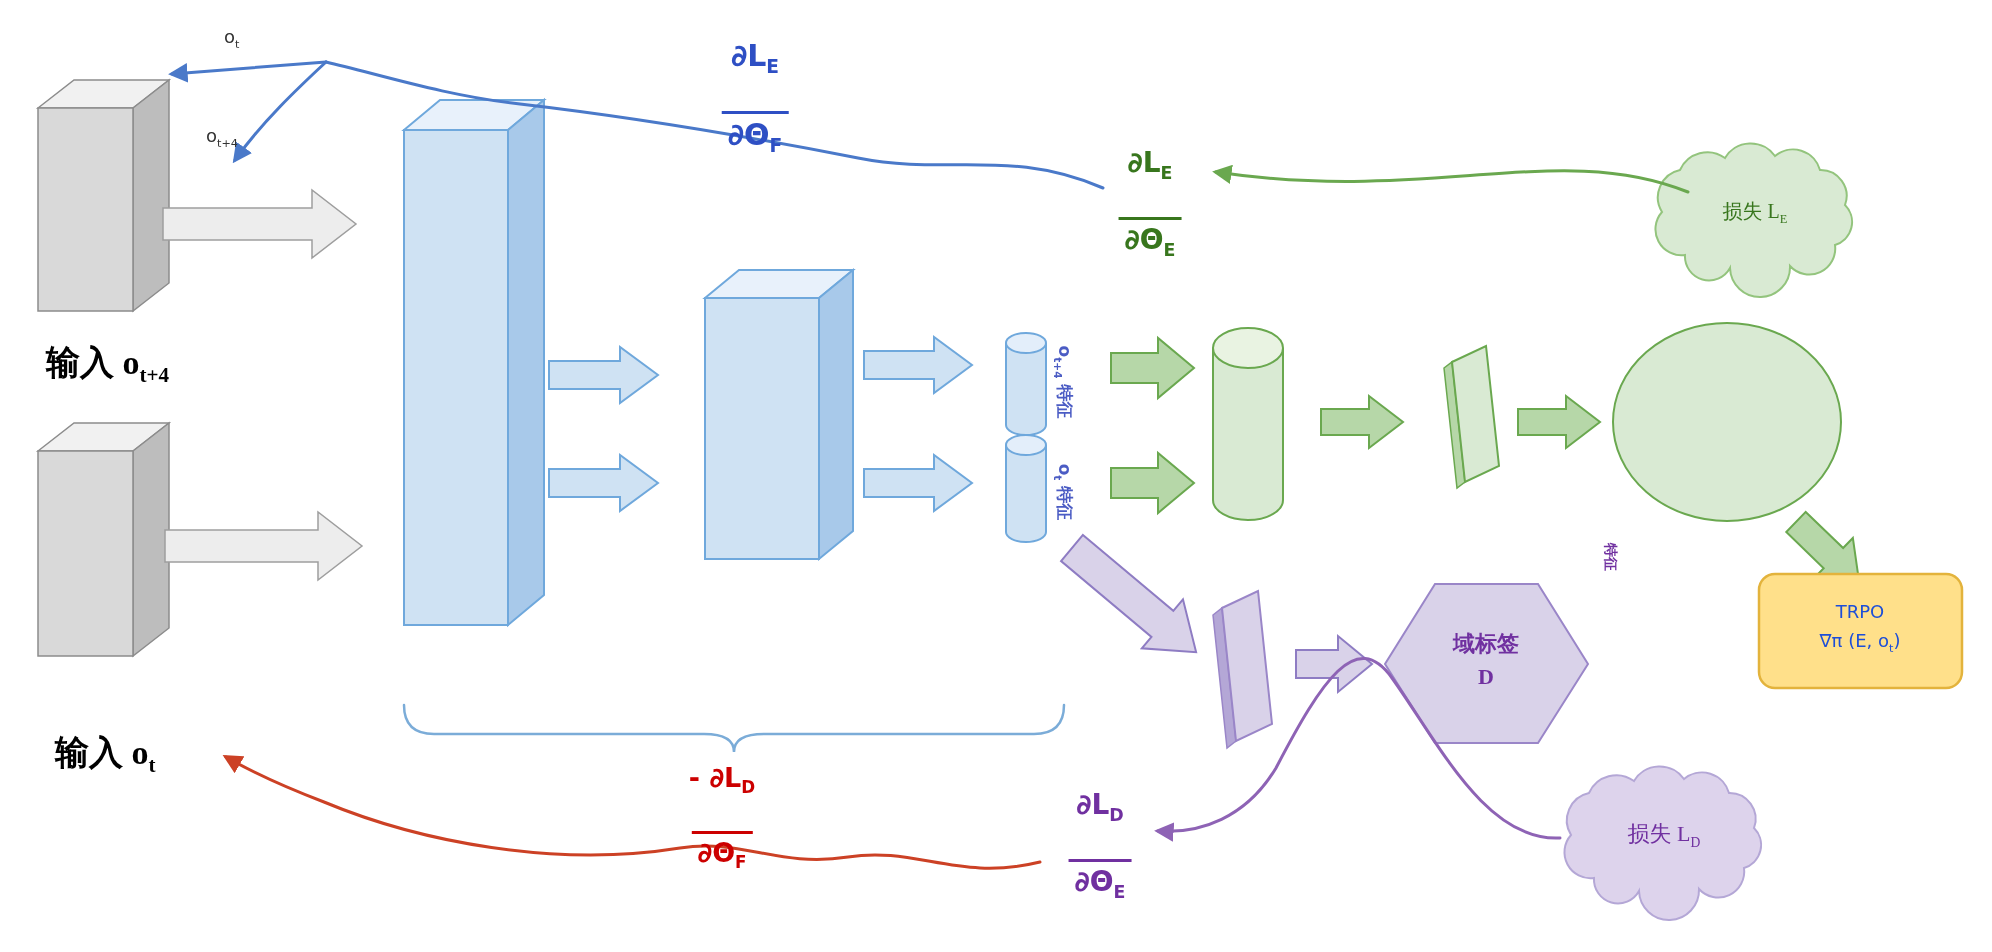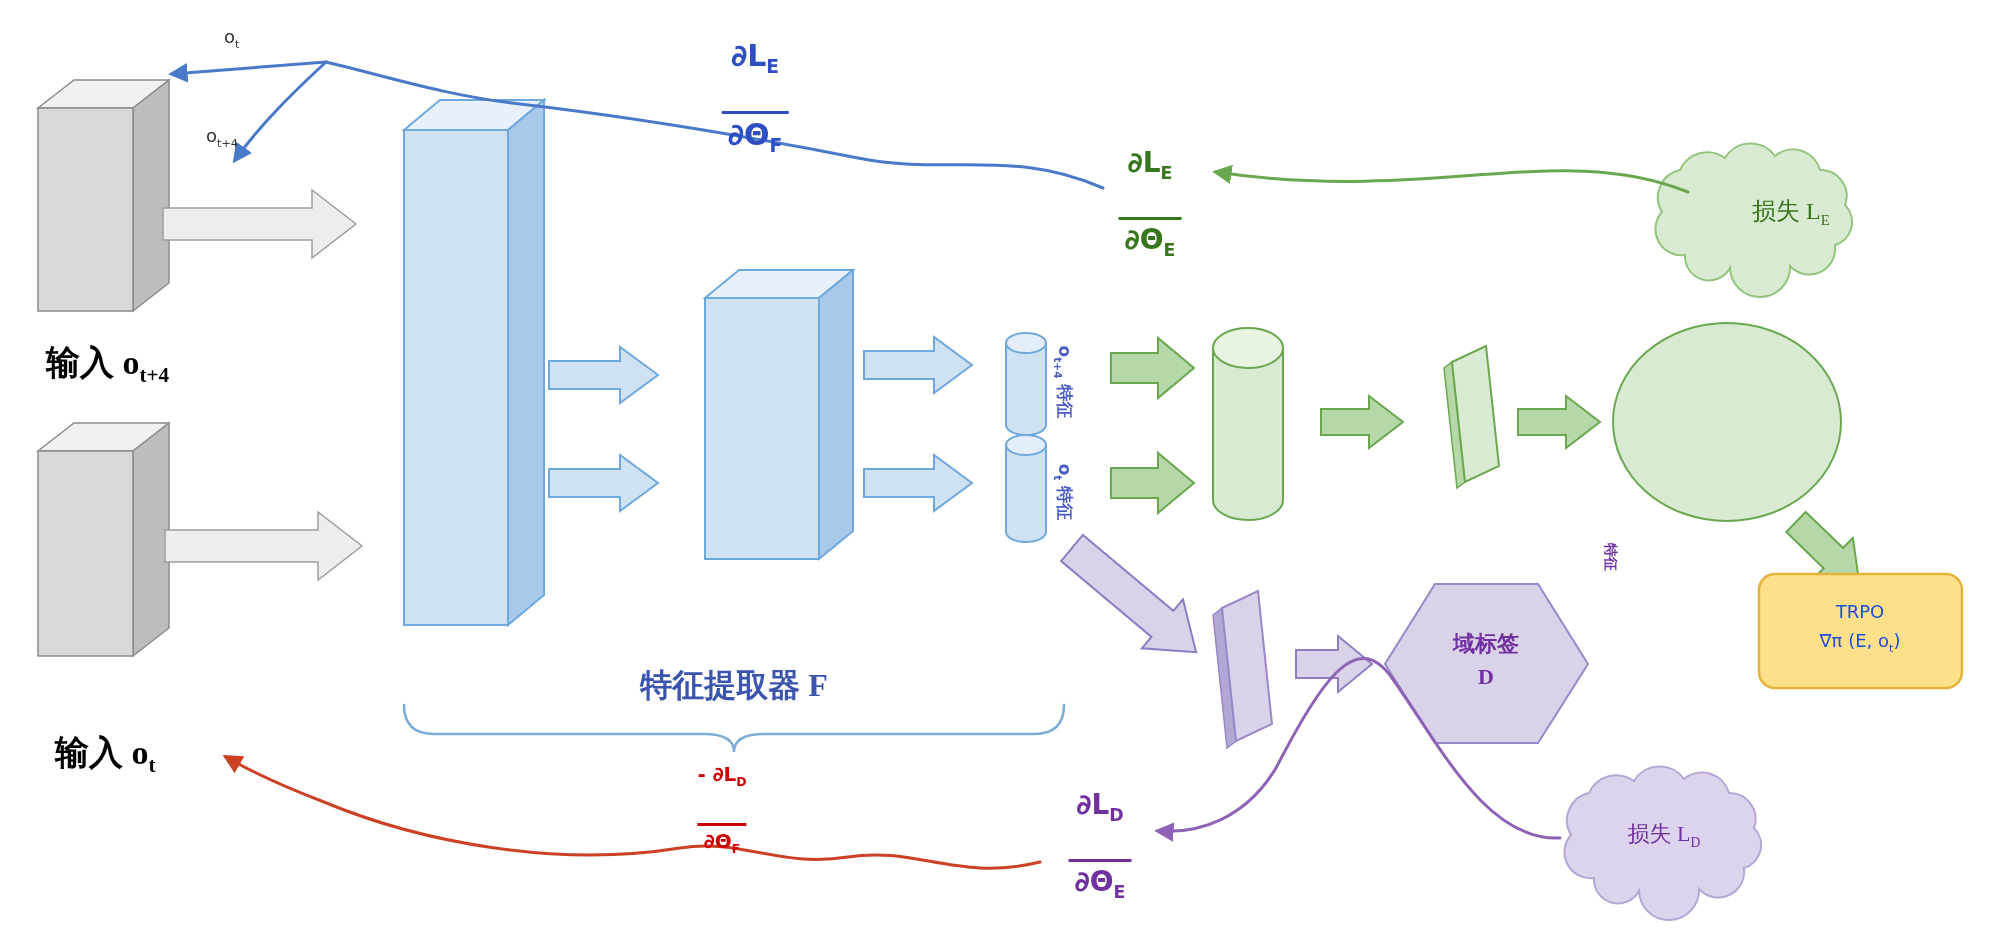--- a/index.html
+++ b/index.html
@@ -43,29 +43,29 @@
   .input-label{font-size:34px;font-weight:bold;color:#000000;
                font-family:"Liberation Serif","DejaVu Serif",serif;}
   .obs-label{font-size:18px;color:#333;}
   .frac{position:absolute;transform:translateX(-50%);display:flex;flex-direction:column;
         align-items:center;font-weight:bold;}
   .frac .num{padding:0 6px 2px;}
   .frac .den{border-top:3px solid currentColor;padding:3px 6px 0;margin-top:32px;}
   .frac-blue{font-size:30px;color:var(--blue_text,#2e4fc4);}
   .frac-green{font-size:28px;color:var(--green_text,#38761d);}
   .frac-purple{font-size:28px;color:var(--purple_text,#7030a0);}
-  .frac-red{font-size:20px;color:var(--red_text,#cc0000);}
+  .frac-red{font-size:27px;color:var(--red_text,#cc0000);}
   .fe-label{font-size:32px;font-weight:bold;color:var(--feature_label_blue,#3b54ae);
             font-family:"Liberation Serif","DejaVu Serif",serif;}
   .cyl-label{font-size:17px;font-weight:bold;color:var(--cyl_label_blue,#4b5cc4);}
   .ellipse-text{font-size:22px;font-weight:bold;color:var(--green_text,#38761d);
                 line-height:1.55;font-family:"Liberation Serif","DejaVu Serif",serif;}
   .trpo-text{font-size:18px;color:#1d4ed8;line-height:1.6;}
-  .cloud-text-green{font-size:24px;color:var(--green_text,#38761d);
-                    font-family:"Liberation Serif","DejaVu Serif",serif;margin-left:36px;}
+  .cloud-text-green{font-size:20px;color:var(--green_text,#38761d);
+                    font-family:"Liberation Serif","DejaVu Serif",serif;}
   .cloud-text-purple{font-size:22px;color:var(--purple_text,#7030a0);
                      font-family:"Liberation Serif","DejaVu Serif",serif;}
   .hex-text{font-size:22px;font-weight:bold;color:var(--purple_text,#7030a0);
             line-height:1.5;font-family:"Liberation Serif","DejaVu Serif",serif;}
   .mini-feat{font-size:14px;font-weight:bold;color:var(--purple_text,#7030a0);}
 </style>
 </head>
 <body>
 
 <div class="canvas">
@@ -189,21 +189,20 @@
   </div>
   <div class="frac frac-purple" style="left:1100px;top:788px;">
     <div class="num"><span>∂L</span><sub>D</sub></div>
     <div class="den"><span>∂Θ</span><sub>E</sub></div>
   </div>
   <div class="frac frac-red" style="left:722px;top:762px;">
     <div class="num"><span>- ∂L</span><sub>D</sub></div>
     <div class="den"><span>∂Θ</span><sub>F</sub></div>
   </div>
 
-  <div class="txt center fe-label" style="left:734px;top:686px;">特征提取器 F</div>
 
   <div class="txt rot90 cyl-label" style="left:1064px;top:382px;">
     <span>o</span><sub>t+4</sub><span> 特征</span>
   </div>
   <div class="txt rot90 cyl-label" style="left:1064px;top:492px;">
     <span>o</span><sub>t</sub><span> 特征</span>
   </div>
   <div class="txt rot90 mini-feat" style="left:1610px;top:557px;">特征</div>
 
 

